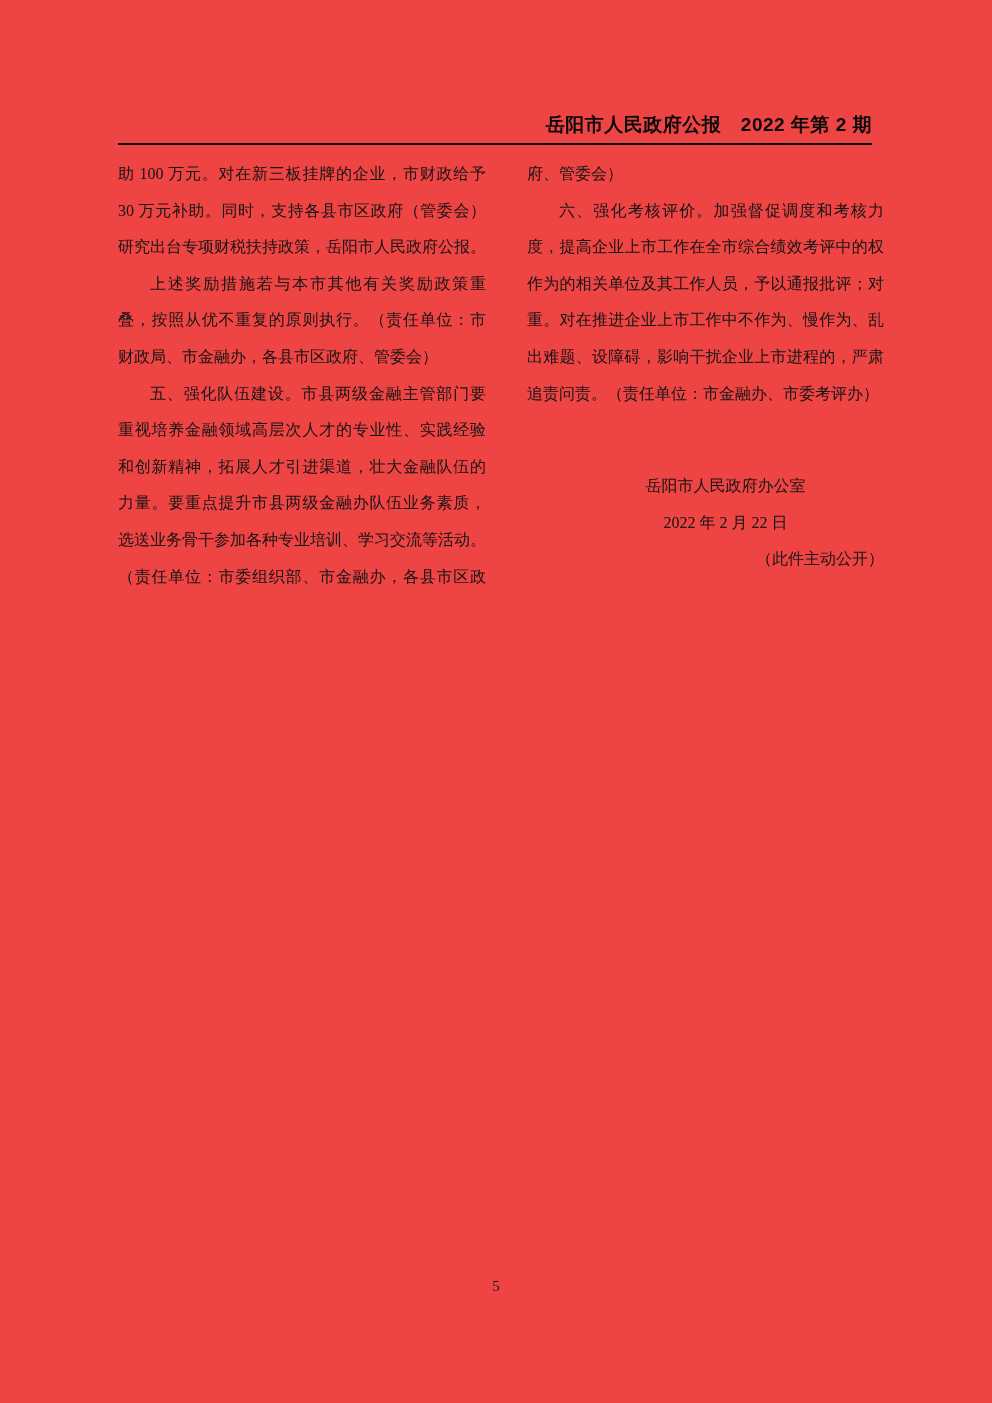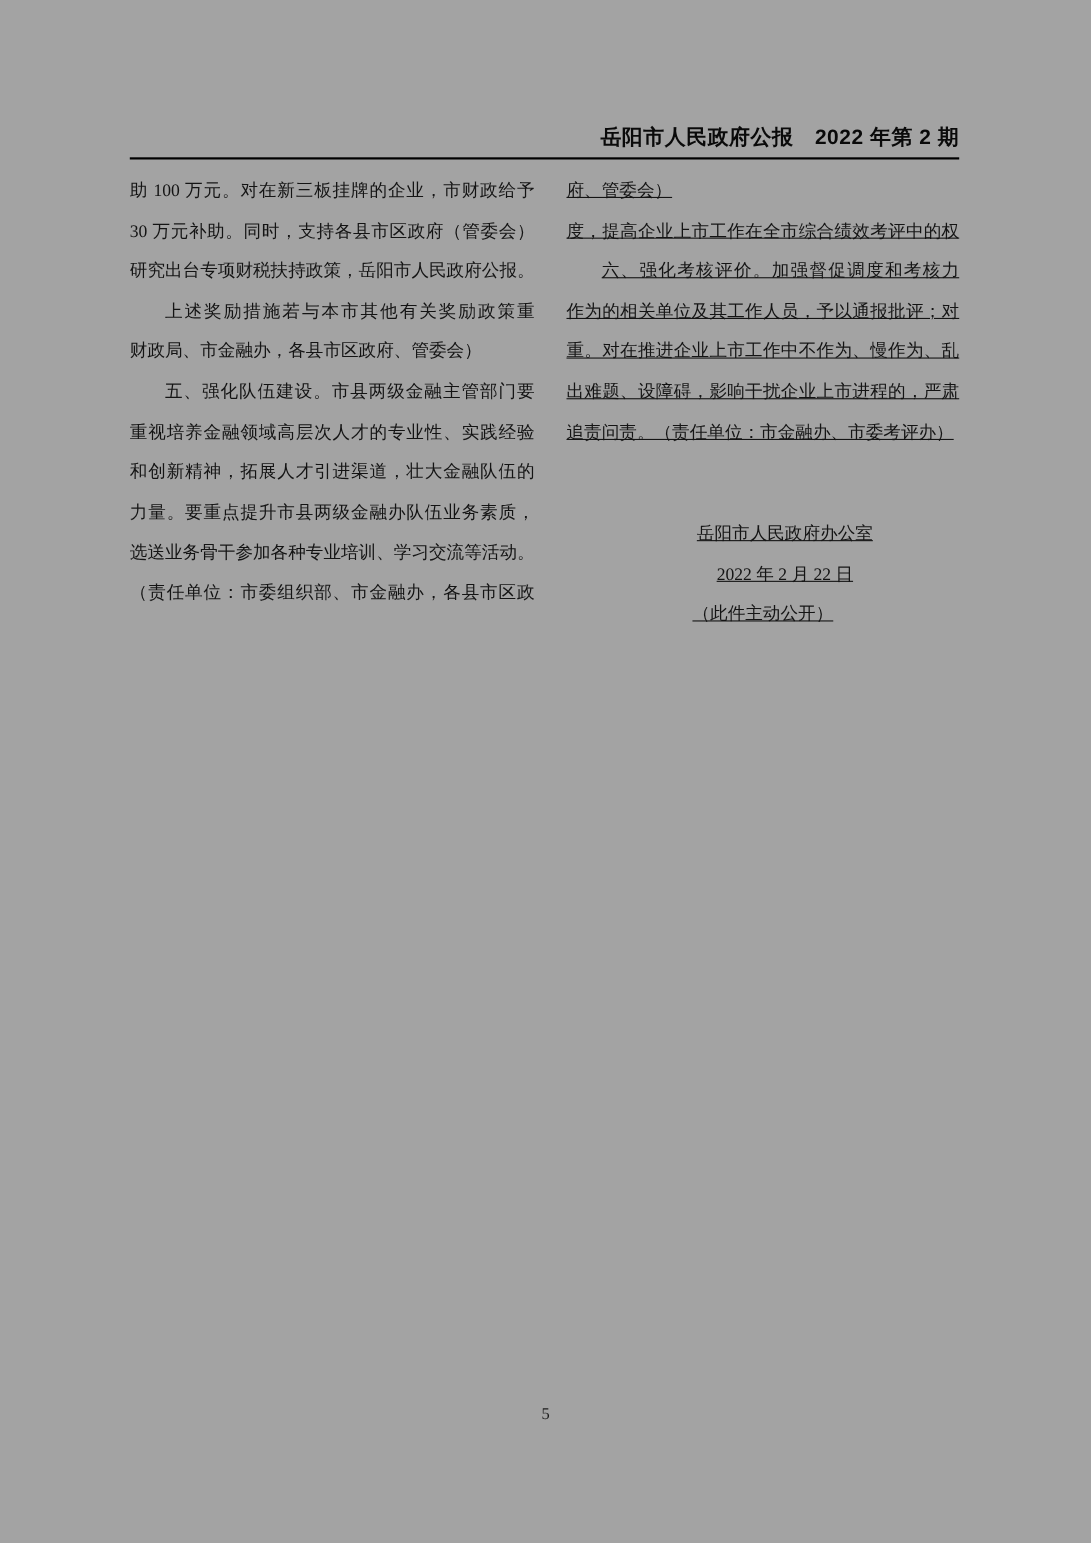--- a/index.html
+++ b/index.html
@@ -7,21 +7,21 @@
   body {
     position: relative;
     background: #ffffff;
     color: #141414;
     font-family: "Liberation Serif", "DejaVu Serif", serif;
     overflow: hidden;
   }
   .page {
     position: absolute;
     inset: 0;
-    background: #a3a3a3;
+    background: #ef4444;
   }
   .header-title {
     position: absolute;
     top: 112px;
     left: 118px;
     right: 120px;
     text-align: right;
     font-family: "Liberation Sans", "DejaVu Sans", sans-serif;
     font-weight: bold;
     font-size: 19px;
@@ -36,39 +36,39 @@
     right: 120px;
     height: 2px;
     background: #000000;
   }
   .col {
     position: absolute;
     top: 156px;
     font-size: 16px;
   }
   .col-left  { left: 118px; width: 368px; }
-  .col-right { left: 515px; width: 357px; text-decoration: underline; }
+  .col-right { left: 527px; width: 357px; }
   .line {
     height: 36.6px;
     line-height: 36.6px;
     text-align: justify;
     text-align-last: justify;
     text-justify: inter-character;
     overflow: visible;
     white-space: normal;
   }
   .line.end { text-align-last: left; }
   .line.indent { text-indent: 2em; }
   .signature { margin-top: 56px; }
   .sig-line {
     height: 36.6px;
     line-height: 36.6px;
   }
   .sig-center { text-align: center; padding-left: 40px; }
-  .sig-left   { text-align: center; }
+  .sig-left   { text-align: right; }
   .page-number {
     position: absolute;
     top: 1278px;
     left: 0;
     width: 100%;
     text-align: center;
     font-size: 15px;
     color: #1a1a1a;
   }
 </style>
@@ -78,33 +78,34 @@
 <div class="page">
 
   <div class="header-title">岳阳市人民政府公报　2022 年第 2 期</div>
   <div class="header-rule"></div>
 
   <div class="col col-left">
     <div class="line">助 100 万元。对在新三板挂牌的企业，市财政给予</div>
     <div class="line">30 万元补助。同时，支持各县市区政府（管委会）</div>
     <div class="line">研究出台专项财税扶持政策，岳阳市人民政府公报。</div>
     <div class="line indent">上述奖励措施若与本市其他有关奖励政策重</div>
+    <div class="line">叠，按照从优不重复的原则执行。（责任单位：市</div>
     <div class="line end">财政局、市金融办，各县市区政府、管委会）</div>
     <div class="line indent">五、强化队伍建设。市县两级金融主管部门要</div>
     <div class="line">重视培养金融领域高层次人才的专业性、实践经验</div>
     <div class="line">和创新精神，拓展人才引进渠道，壮大金融队伍的</div>
     <div class="line">力量。要重点提升市县两级金融办队伍业务素质，</div>
     <div class="line">选送业务骨干参加各种专业培训、学习交流等活动。</div>
     <div class="line">（责任单位：市委组织部、市金融办，各县市区政</div>
   </div>
 
   <div class="col col-right">
     <div class="line end">府、管委会）</div>
+    <div class="line indent">六、强化考核评价。加强督促调度和考核力</div>
     <div class="line">度，提高企业上市工作在全市综合绩效考评中的权</div>
-    <div class="line indent">六、强化考核评价。加强督促调度和考核力</div>
     <div class="line">作为的相关单位及其工作人员，予以通报批评；对</div>
     <div class="line">重。对在推进企业上市工作中不作为、慢作为、乱</div>
     <div class="line">出难题、设障碍，影响干扰企业上市进程的，严肃</div>
     <div class="line end">追责问责。（责任单位：市金融办、市委考评办）</div>
 
     <div class="signature">
       <div class="sig-line sig-center">岳阳市人民政府办公室</div>
       <div class="sig-line sig-center">2022 年 2 月 22 日</div>
       <div class="sig-line sig-left">（此件主动公开）</div>
     </div>

